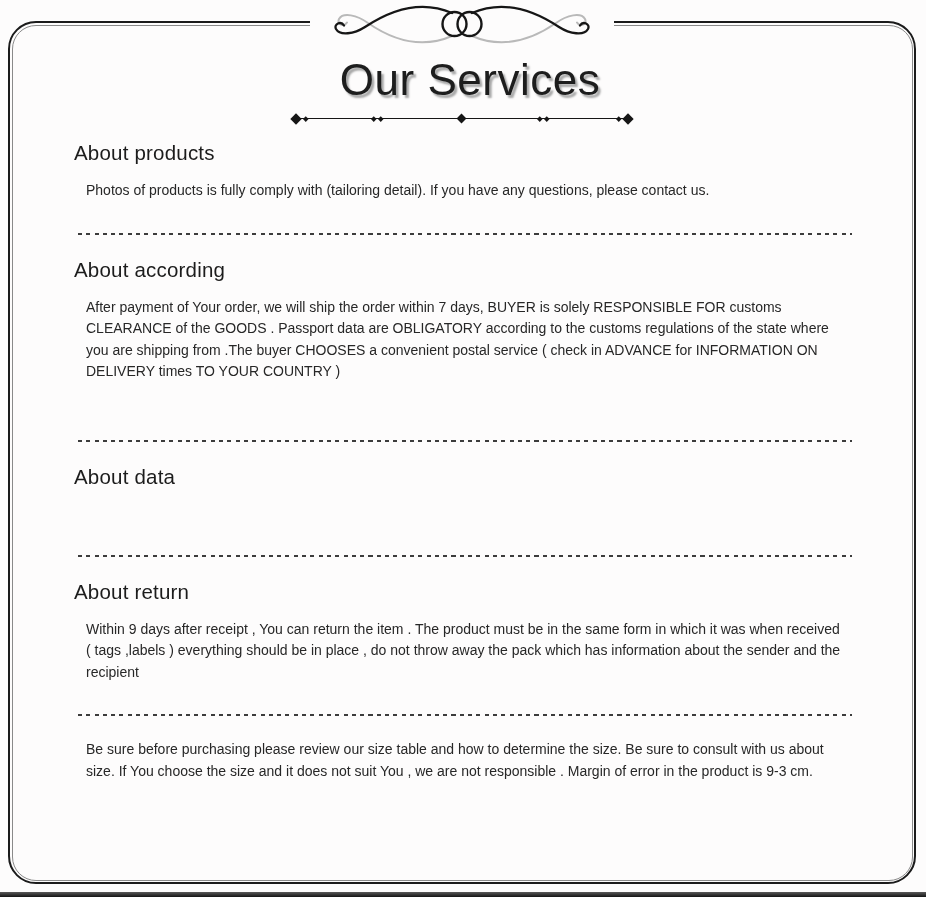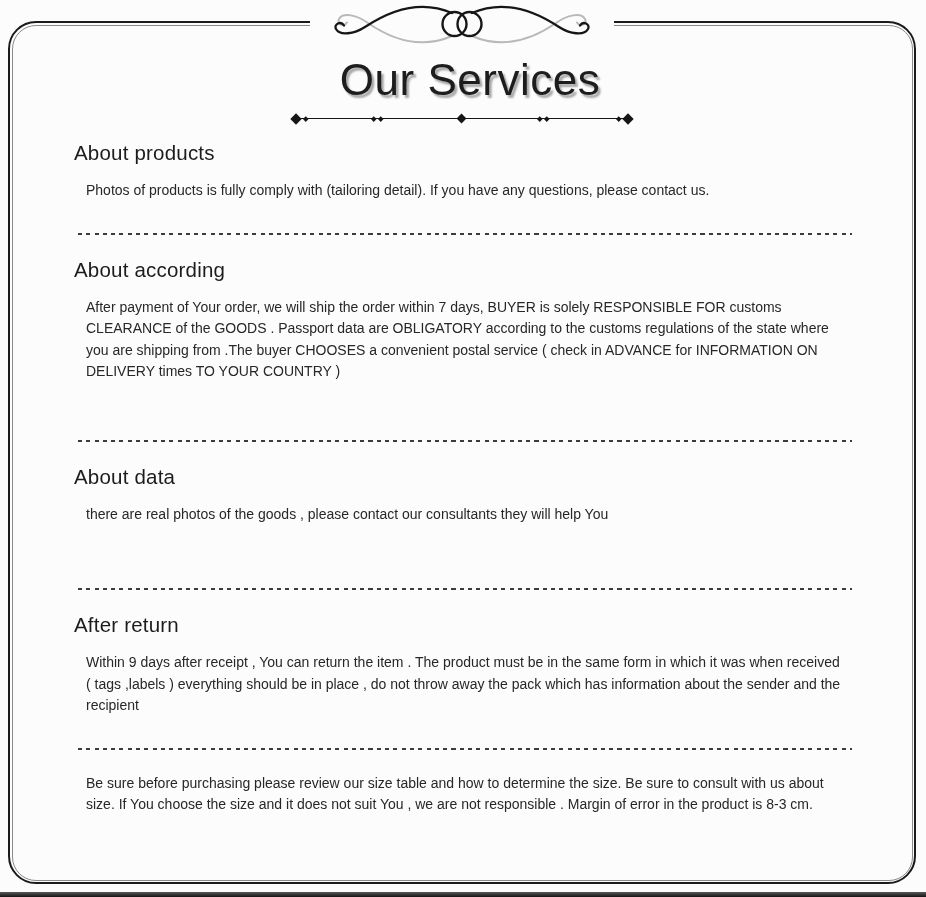--- a/index.html
+++ b/index.html
@@ -166,33 +166,32 @@
   <section class="section-2">
     <h2>About according</h2>
     <div class="paras">
             <p>After payment of Your order, we will ship the order within 7 days, BUYER is solely RESPONSIBLE FOR customs CLEARANCE of the GOODS . Passport data are OBLIGATORY according to the customs regulations of the state where you are shipping from .The buyer CHOOSES a convenient postal service ( check in ADVANCE for INFORMATION ON DELIVERY times TO YOUR COUNTRY )</p>
           </div>
   </section>
 <div class="separator"></div>
   <section class="section-3">
     <h2>About data</h2>
     <div class="paras">
-            <p>there are real photos of the goods , please contact our consultants they will help You</p>
           </div>
   </section>
 <div class="separator"></div>
   <section class="section-4">
-    <h2>After return</h2>
+    <h2>About return</h2>
     <div class="paras">
             <p>Within 9 days after receipt , You can return the item . The product must be in the same form in which it was when received ( tags ,labels ) everything should be in place , do not throw away the pack which has information about the sender and the recipient</p>
           </div>
   </section>
 <div class="separator"></div>
   <section class="section-5">
     <div class="paras">
-            <p>Be sure before purchasing  please review our size table and how to determine the size. Be sure to consult with us about size. If You choose the size and it does not suit You , we are not responsible . Margin of error in the product is 8-3 cm.</p>
+            <p>Be sure before purchasing  please review our size table and how to determine the size. Be sure to consult with us about size. If You choose the size and it does not suit You , we are not responsible . Margin of error in the product is 9-3 cm.</p>
           </div>
   </section>
 </div>
   </div>
 
   <div class="bottom-bar"></div>
 </div>
 
 </body></html>

